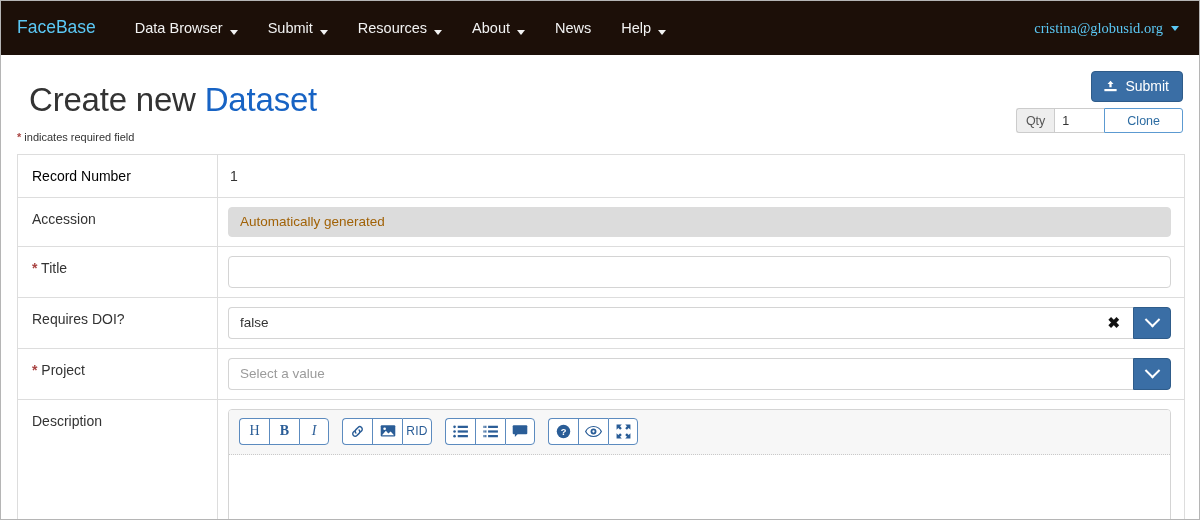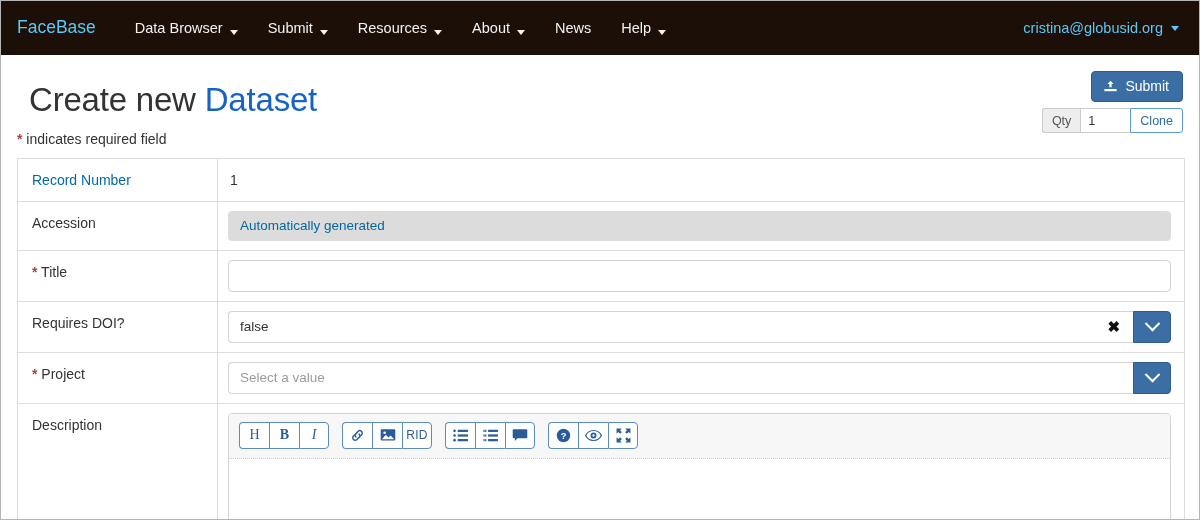--- a/index.html
+++ b/index.html
@@ -52,20 +52,21 @@
     width: 0; height: 0;
     border-left: 4.5px solid transparent;
     border-right: 4.5px solid transparent;
     border-top: 5px solid currentColor;
     display: inline-block;
   }
   .nav-right {
     margin-left: auto;
     display: flex;
     align-items: center;
+    font-family: Liberation Serif, serif;
   }
   .nav-user {
     color: #5bc8f5;
     font-size: 14.5px;
     text-decoration: none;
     display: flex;
     align-items: center;
     gap: 8px;
     padding: 0 6px;
     white-space: nowrap;
@@ -83,21 +84,21 @@
     margin: 12px;
     font-size: 33px;
     font-weight: normal;
     color: #333;
     line-height: 1.15;
     letter-spacing: -0.2px;
   }
   h1.page-title .accent { color: #1763c4; }
   .required-note {
     margin-top: 11px;
-    font-size: 14px;
+    font-size: 11px;
     color: #333;
   }
   .req-star { color: #a94442; font-weight: bold; }
 
   .header-right {
     margin-left: auto;
     display: flex;
     flex-direction: column;
     align-items: flex-end;
     padding-top: 2px;
@@ -143,21 +144,21 @@
     font-family: inherit;
     outline: none;
     background: #fff;
   }
   .btn-clone {
     background: #fff;
     border: 1px solid #5c9ad1;
     border-radius: 0 3px 3px 0;
     color: #2d6ca2;
     font-size: 12.5px;
-    padding: 0 9px;
+    padding: 0 22px;
     cursor: pointer;
     font-family: inherit;
     display: flex;
     align-items: center;
   }
 
   
   .form-table {
     margin-top: 11px;
     border: 1px solid #dddddd;
@@ -170,21 +171,21 @@
     min-height: 42px;
   }
   .form-label {
     width: 200px;
     flex: 0 0 200px;
     border-right: 1px solid #dddddd;
     padding: 13px 0 13px 14px;
     font-size: 14px;
     color: #333;
   }
-  .form-label.muted { color: #0369a1; }
+  .form-label.muted { color: #000000; }
   .form-field {
     flex: 1;
     padding: 9px 13px 9px 10px;
     display: flex;
     align-items: center;
     position: relative;
   }
   .static-value {
     font-size: 14px;
     color: #333;
@@ -193,21 +194,21 @@
   .input-disabled {
     flex: 1;
     background: #dcdcdc;
     border: 1px solid #dcdcdc;
     border-radius: 4px;
     height: 30px;
     display: flex;
     align-items: center;
     padding: 0 11px;
     font-size: 13.5px;
-    color: #0369a1;
+    color: #a16207;
   }
   .input-text {
     flex: 1;
     border: 1px solid #d4d4d4;
     border-radius: 4px;
     height: 32px;
     background: #fff;
     font-size: 13.5px;
     color: #333;
     padding: 0 11px;

